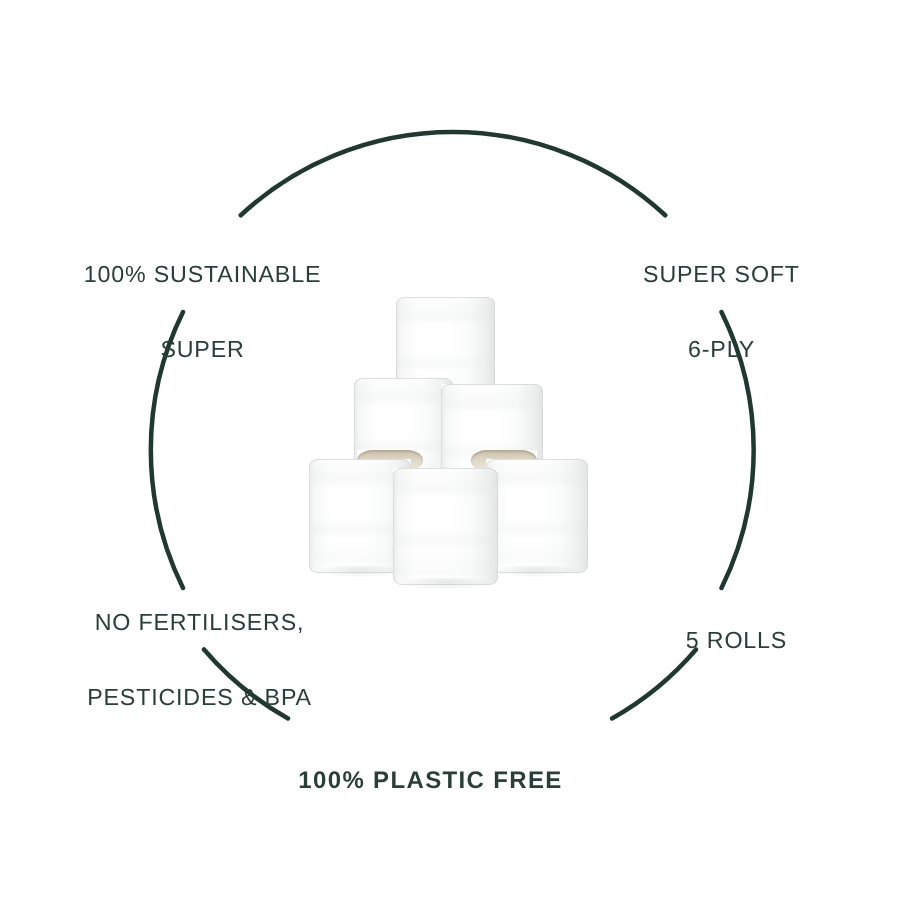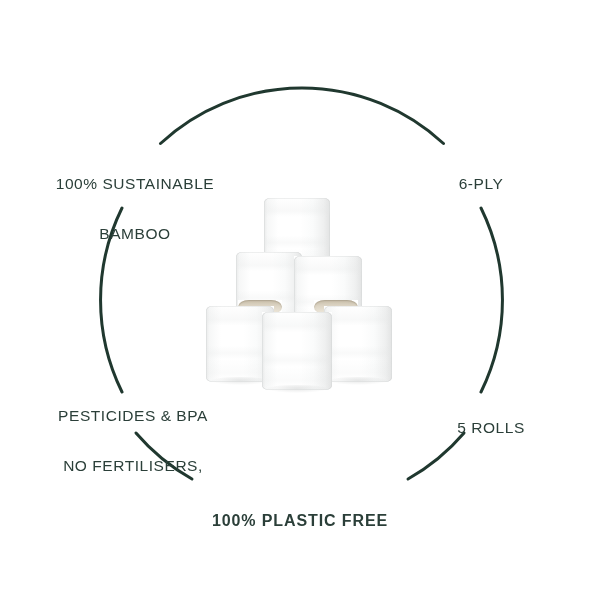--- a/index.html
+++ b/index.html
@@ -66,21 +66,21 @@
     width: 250px;
   }
 
   #label-rolls {
     left: 396px;
     top: 390px;
     width: 190px;
   }
 
   #label-plastic-free {
-    left: 150px;
+    left: 137px;
     top: 483px;
     width: 300px;
     font-weight: 700;
     font-size: 16px;
     letter-spacing: 0.9px;
   }
 
   
   #roll-stack {
     position: absolute;
@@ -235,30 +235,31 @@
     <div class="roll" style="left:62px; top:2px; width:66px; height:72px; z-index:2;">
       <div class="rim"></div>
       <div class="body"></div>
       <div class="texture"></div>
     </div>
 
   </div>
 
   <div class="feature-label" id="label-sustainable-bamboo">
     <span class="line">100% SUSTAINABLE</span>
-    <span class="line">BAMBOO</span>
+    <span class="line">SUPER</span>
   </div>
 
   <div class="feature-label" id="label-super-soft">
+    <span class="line">SUPER SOFT</span>
     <span class="line">6-PLY</span>
   </div>
 
   <div class="feature-label" id="label-no-fertilisers">
+    <span class="line">NO FERTILISERS,</span>
     <span class="line">PESTICIDES &amp; BPA</span>
-    <span class="line">NO FERTILISERS,</span>
   </div>
 
   <div class="feature-label" id="label-rolls">
     <span class="line">5 ROLLS</span>
   </div>
 
   <div class="feature-label" id="label-plastic-free">
     <span class="line">100% PLASTIC FREE</span>
   </div>
 

